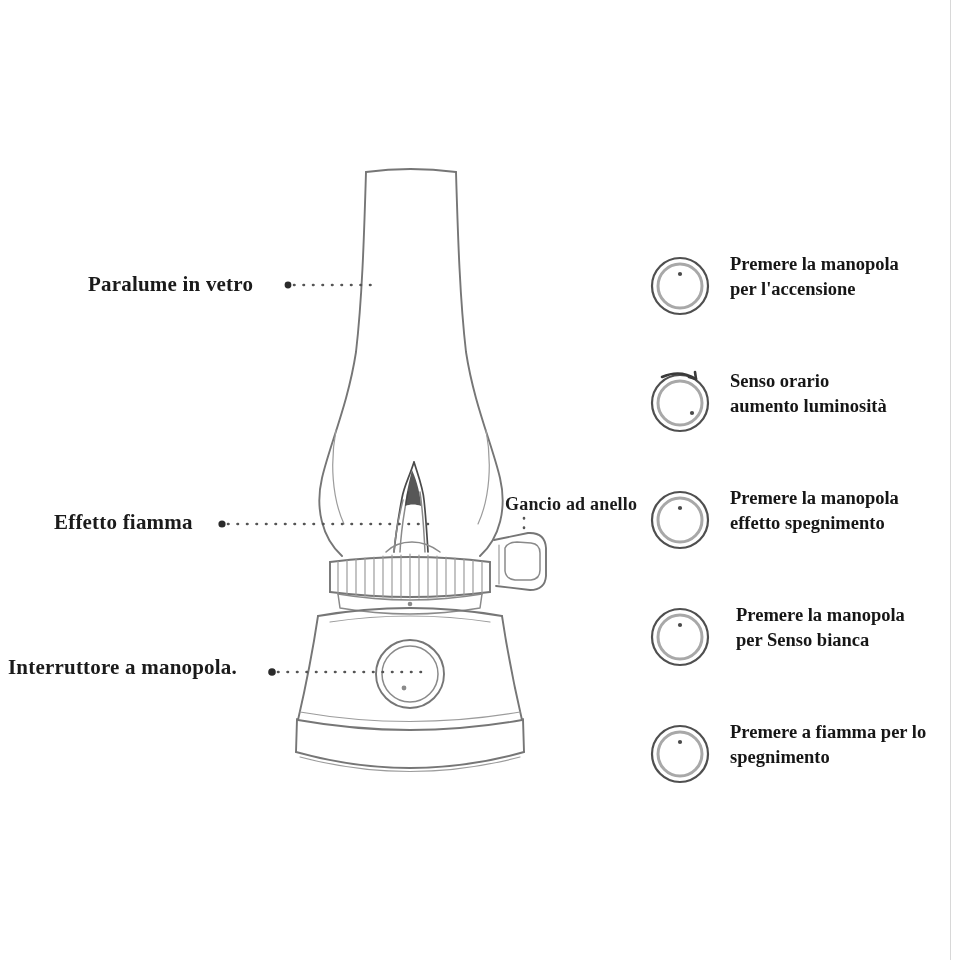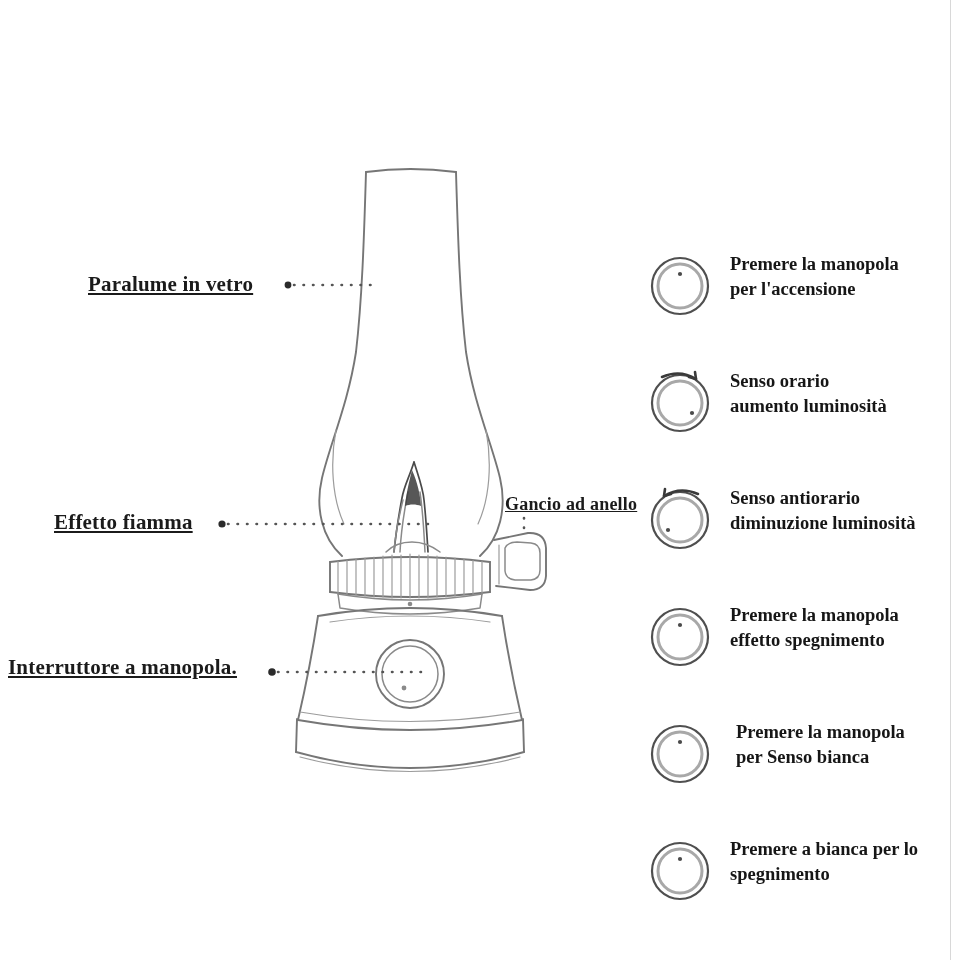--- a/index.html
+++ b/index.html
@@ -35,21 +35,20 @@
     height: 960px;
   }
   
   .callout {
     position: absolute;
     font-family: "Liberation Serif", "DejaVu Serif", serif;
     font-weight: bold;
     color: #1b1b1b;
     white-space: nowrap;
     letter-spacing: 0.2px;
-    text-decoration: underline;
   }
   #label-shade   { left: 88px;  top: 272px; font-size: 21px; }
   #label-flame   { left: 54px;  top: 510px; font-size: 21px; }
   #label-switch  { left: 8px;   top: 655px; font-size: 21px; }
   #label-hook    { left: 505px; top: 494px; font-size: 18px; }
 
   
   #legend {
     position: absolute;
     left: 646px;
@@ -264,35 +263,20 @@
           <path d="M16 10 Q34 2 50 12" fill="none" stroke="#3a3a3a" stroke-width="2.6" stroke-linecap="round"></path>
           <path d="M50 12 L43 10 M50 12 L49 5" fill="none" stroke="#3a3a3a" stroke-width="2.6" stroke-linecap="round"></path>
         </svg>
       </span>
       <span class="legend-text">
         <span>Senso orario</span>
         <span class="l2">aumento luminosità</span>
       </span>
     </div>
 
-    <div class="legend-row">
-      <span class="legend-icon-wrap">
-        <svg width="68" height="68" viewBox="0 0 68 68">
-          <circle cx="34" cy="36" r="28" fill="none" stroke="#4f4f4f" stroke-width="2.2"></circle>
-          <circle cx="34" cy="36" r="22" fill="none" stroke="#a8a8a8" stroke-width="3"></circle>
-          <circle cx="22" cy="46" r="2.1" fill="#4a4a4a"></circle>
-          <path d="M52 10 Q34 2 18 12" fill="none" stroke="#3a3a3a" stroke-width="2.6" stroke-linecap="round"></path>
-          <path d="M18 12 L25 10 M18 12 L19 5" fill="none" stroke="#3a3a3a" stroke-width="2.6" stroke-linecap="round"></path>
-        </svg>
-      </span>
-      <span class="legend-text">
-        <span>Senso antiorario</span>
-        <span class="l2">diminuzione luminosità</span>
-      </span>
-    </div>
 
     <div class="legend-row">
       <span class="legend-icon-wrap">
         <svg width="68" height="68" viewBox="0 0 68 68">
           <circle cx="34" cy="36" r="28" fill="none" stroke="#4f4f4f" stroke-width="2.2"></circle>
           <circle cx="34" cy="36" r="22" fill="none" stroke="#a8a8a8" stroke-width="3"></circle>
           <circle cx="34" cy="24" r="2.1" fill="#4a4a4a"></circle>
         </svg>
       </span>
       <span class="legend-text">
@@ -317,19 +301,19 @@
 
     <div class="legend-row">
       <span class="legend-icon-wrap">
         <svg width="68" height="68" viewBox="0 0 68 68">
           <circle cx="34" cy="36" r="28" fill="none" stroke="#4f4f4f" stroke-width="2.2"></circle>
           <circle cx="34" cy="36" r="22" fill="none" stroke="#a8a8a8" stroke-width="3"></circle>
           <circle cx="34" cy="24" r="2.1" fill="#4a4a4a"></circle>
         </svg>
       </span>
       <span class="legend-text">
-        <span>Premere a bianca per lo</span>
+        <span>Premere a fiamma per lo</span>
         <span class="l2">spegnimento</span>
       </span>
     </div>
 
   </div>
 </div>
 
 </body></html>

